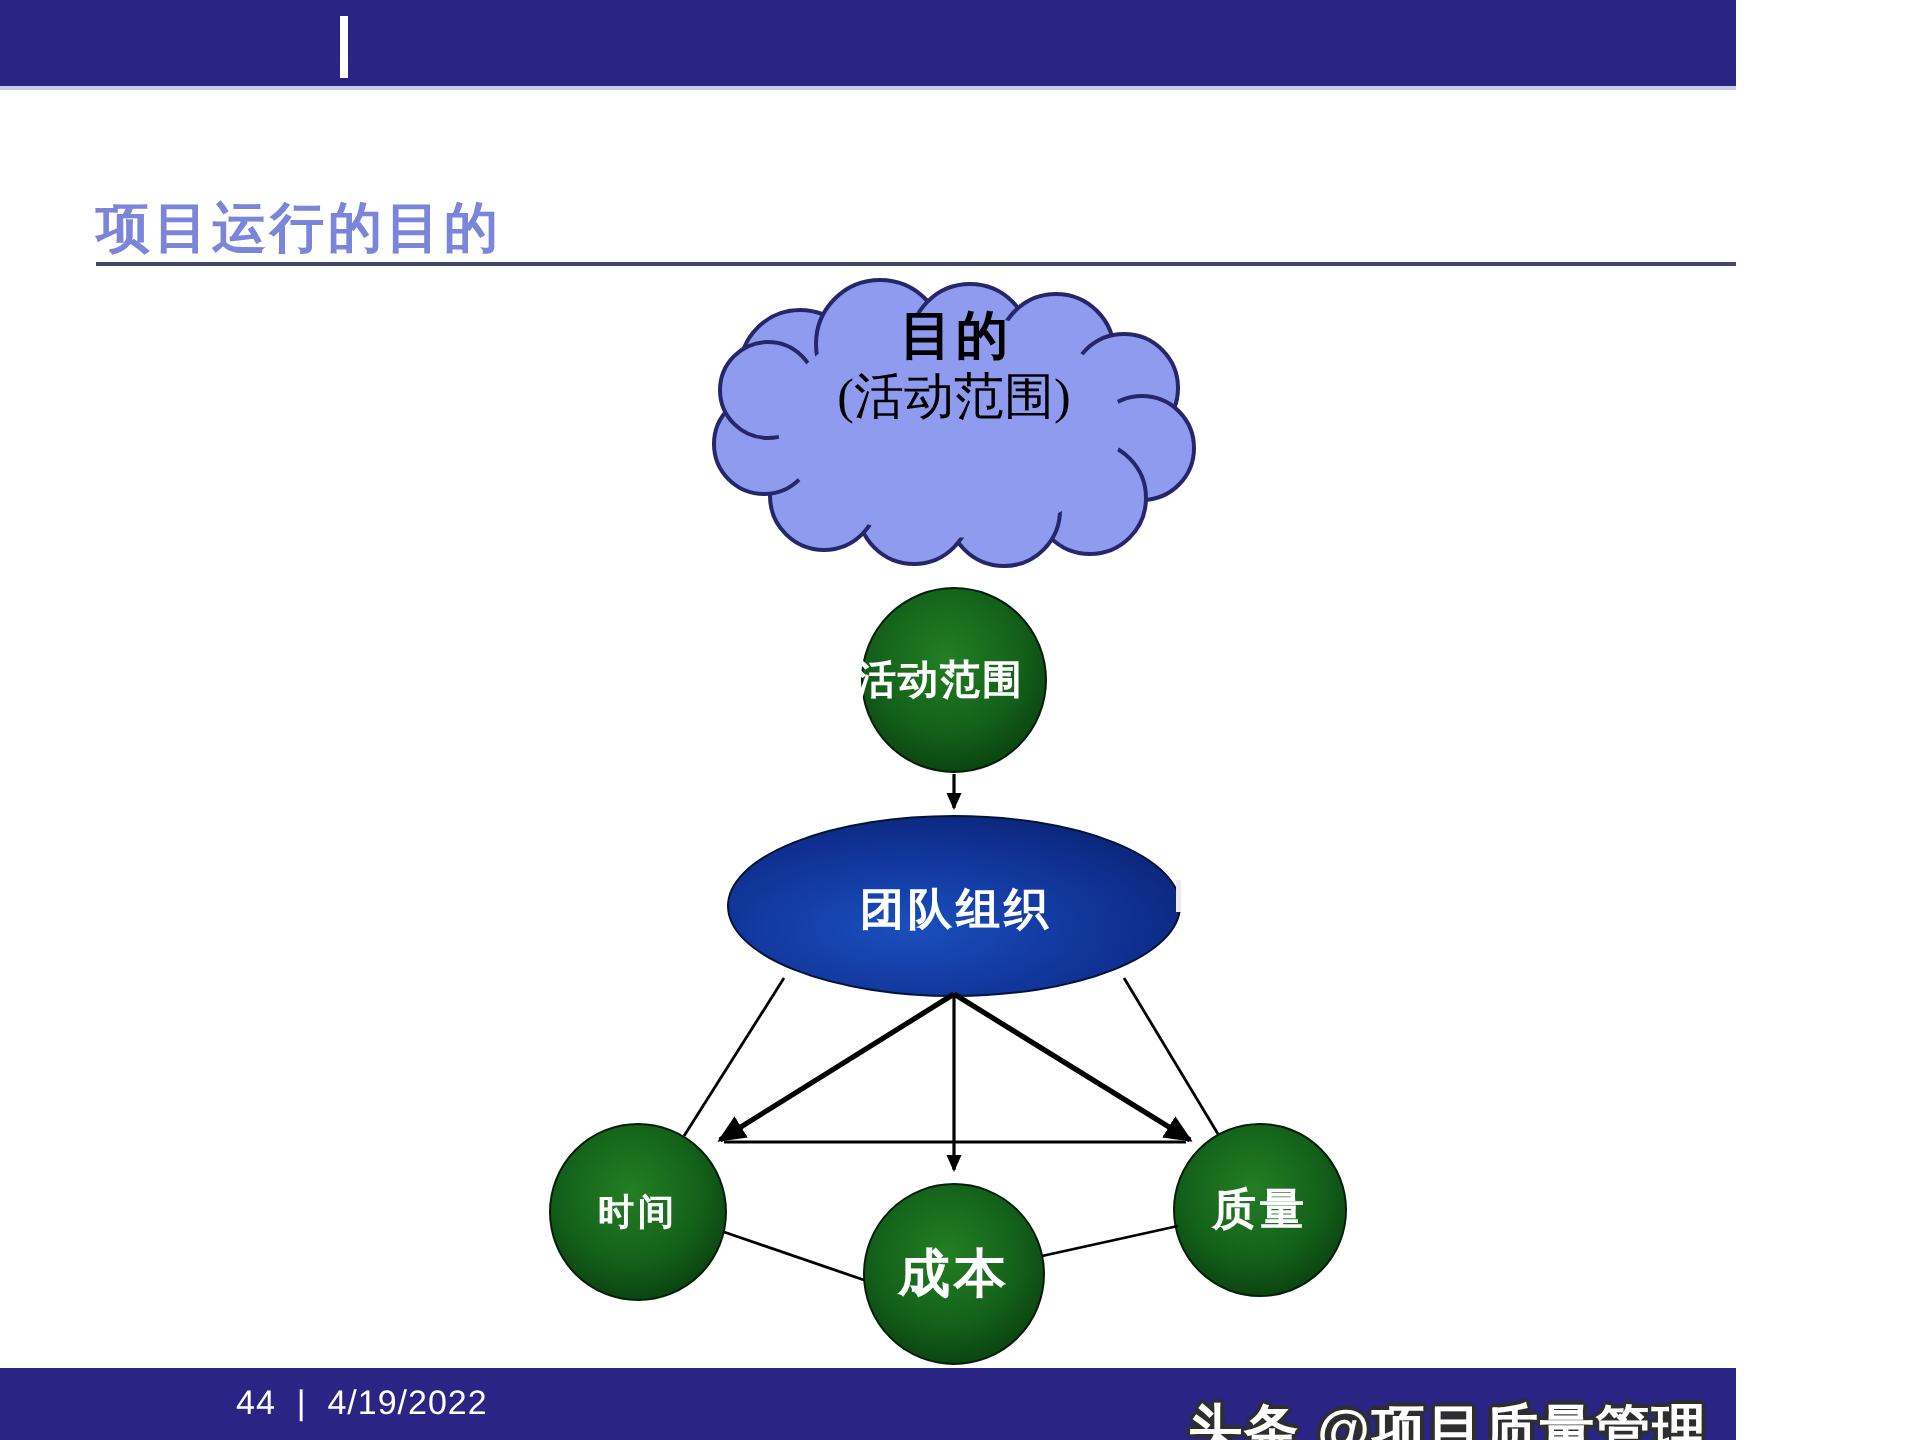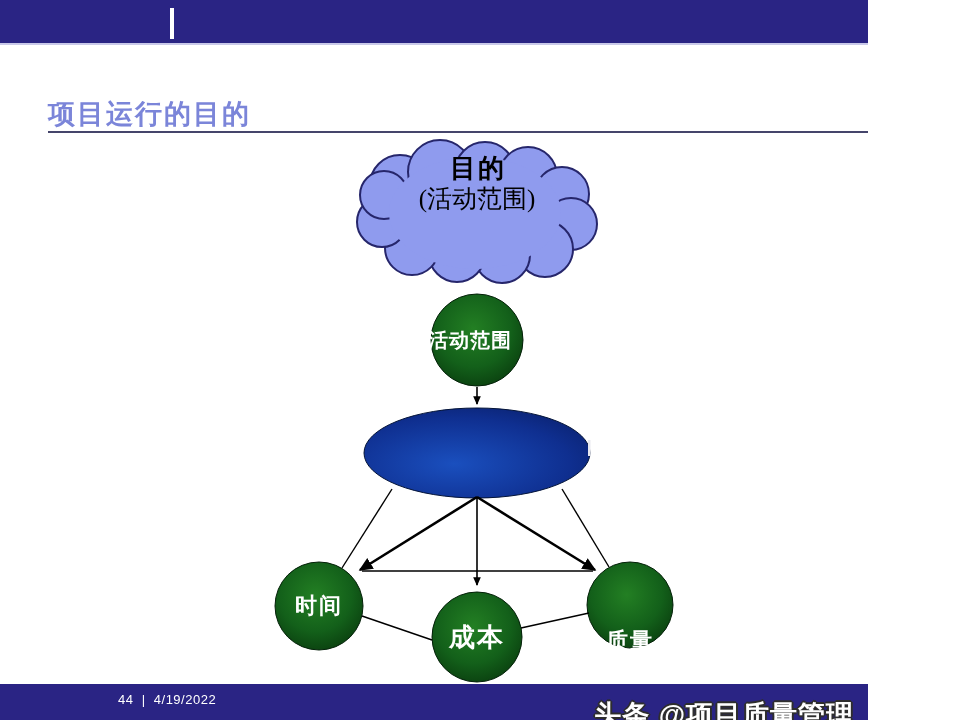--- a/index.html
+++ b/index.html
@@ -13,21 +13,21 @@
     background:#2A2484;border-bottom:2px solid #C9C9E9;z-index:3;
   }
   .cursor-tick{
     position:absolute;left:170px;top:8px;width:4px;height:31px;background:#ffffff;
   }
   .bottom-bar{
     position:absolute;left:0;top:684px;width:960px;height:36px;
     background:#2A2484;z-index:3;
   }
   .footer-text{
-    position:absolute;left:118px;top:8px;color:#ffffff;font-size:13px;
+    position:absolute;left:118px;top:8px;color:#ffffff;font-size:17px;
     white-space:pre;letter-spacing:0.5px;
   }
   
   .page-title{
     position:absolute;left:48px;top:96px;z-index:2;
     font-family:"Liberation Serif",serif;font-weight:bold;font-size:27px;
     letter-spacing:2px;color:#7B85D9;
   }
   .title-rule{
     position:absolute;left:48px;top:131px;width:864px;height:2px;background:#45456B;z-index:2;
@@ -35,23 +35,23 @@
   
   .diagram-svg{position:absolute;left:0;top:0;z-index:1;}
   
   .node-label{
     position:absolute;transform:translate(-50%,-50%);z-index:2;
     color:#ffffff;font-weight:bold;white-space:nowrap;
     font-family:"Liberation Sans",sans-serif;
   }
   .lbl-scope{left:470px;top:340px;font-size:20px;letter-spacing:1px;}
   .lbl-team{left:478px;top:455px;font-size:22px;letter-spacing:2px;}
-  .lbl-time{left:319px;top:606px;font-size:22px;letter-spacing:2px;}
+  .lbl-time{left:319px;top:606px;font-size:18px;letter-spacing:2px;}
   .lbl-cost{left:477px;top:637px;font-size:26px;letter-spacing:2px;}
-  .lbl-quality{left:630px;top:605px;font-size:22px;letter-spacing:2px;margin-top:36px;}
+  .lbl-quality{left:630px;top:605px;font-size:22px;letter-spacing:2px;}
   .cloud-title{
     position:absolute;left:478px;top:168px;transform:translate(-50%,-50%);z-index:2;
     font-family:"Liberation Serif",serif;font-weight:bold;font-size:26px;color:#000;
     letter-spacing:2px;white-space:nowrap;
   }
   .cloud-subtitle{
     position:absolute;left:477px;top:198px;transform:translate(-50%,-50%);z-index:2;
     font-family:"Liberation Serif",serif;font-size:25px;color:#000;white-space:nowrap;
   }
   
@@ -124,20 +124,21 @@
       <line x1="362" y1="616" x2="432" y2="640" stroke-width="1.4"></line>
       <line x1="521" y1="628" x2="589" y2="613" stroke-width="1.4"></line>
     </g>
 
     <rect x="588" y="440" width="2.5" height="16" fill="#E9E9EF"></rect>
   </svg>
 
   <div class="cloud-title">目的</div>
   <div class="cloud-subtitle">(活动范围)</div>
   <div class="node-label lbl-scope">活动范围</div>
+  <div class="node-label lbl-team">团队组织</div>
   <div class="node-label lbl-time">时间</div>
   <div class="node-label lbl-cost">成本</div>
   <div class="node-label lbl-quality">质量</div>
 
   <div class="bottom-bar">
     <span class="footer-text">44  |  4/19/2022</span>
   </div>
 
   <div class="watermark">头条 @项目质量管理</div>
 

